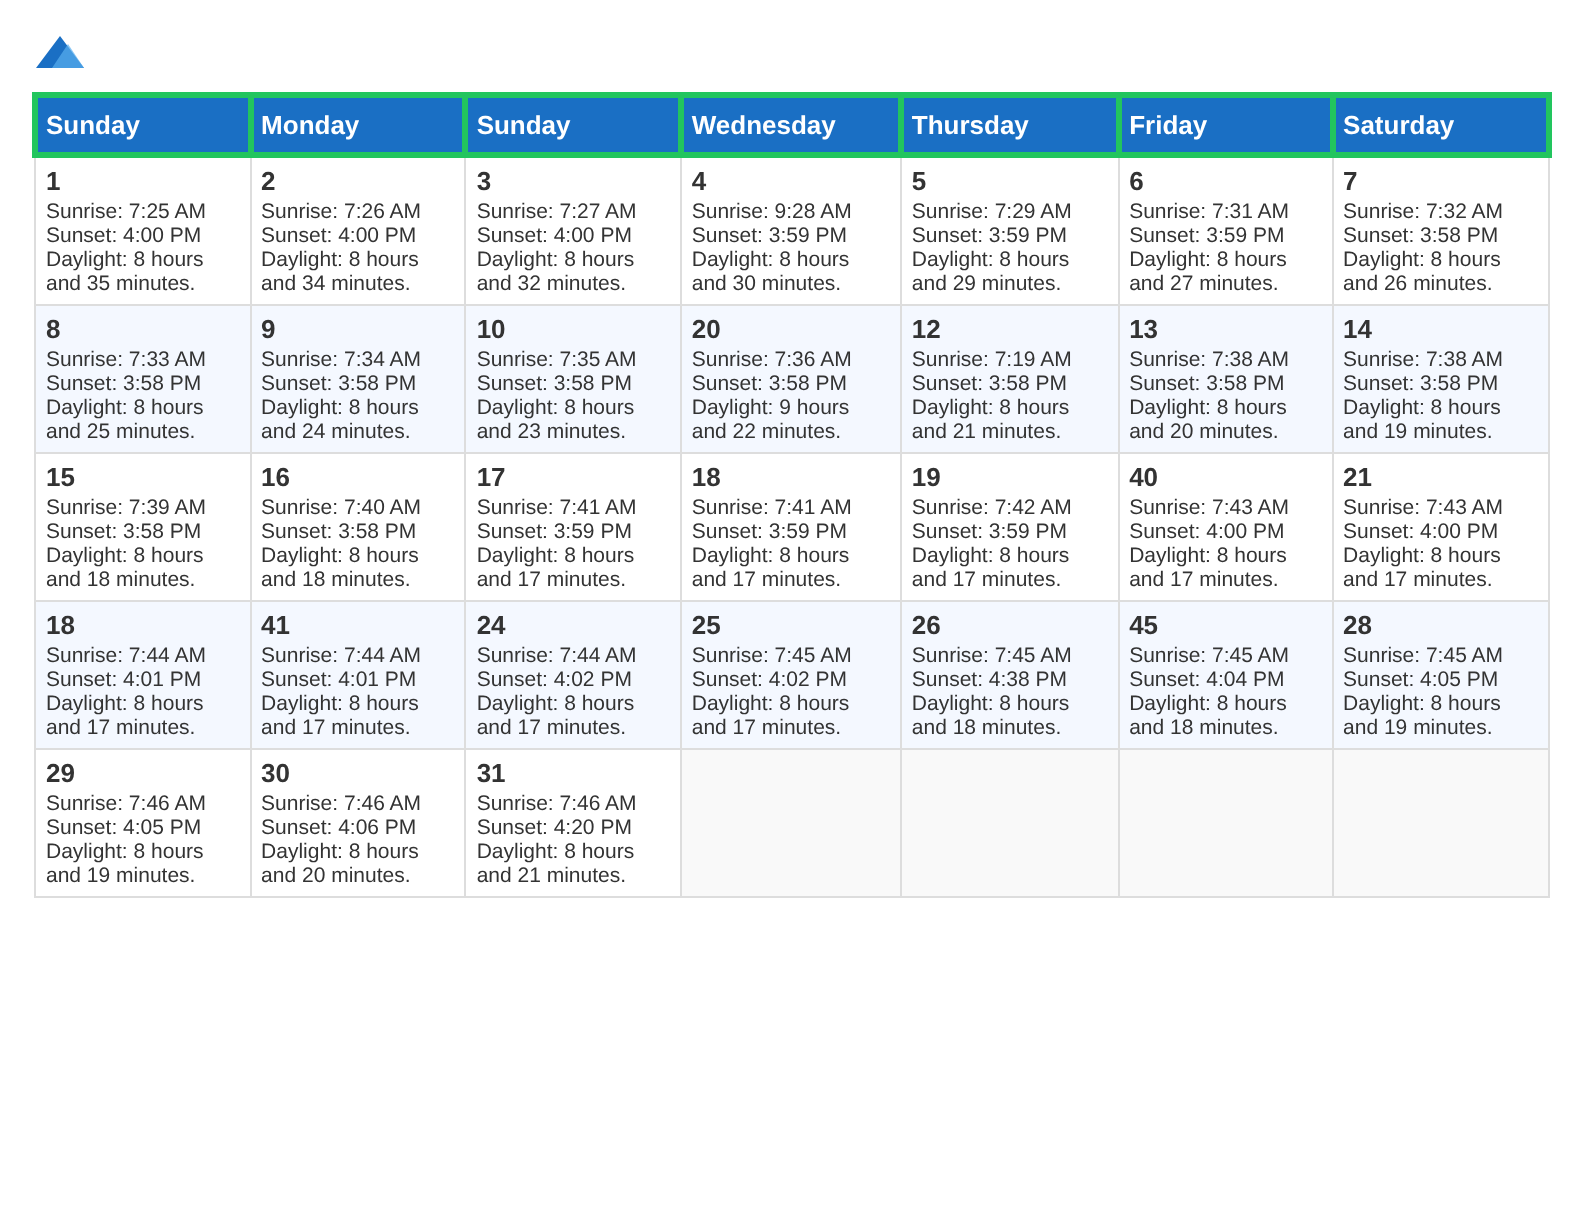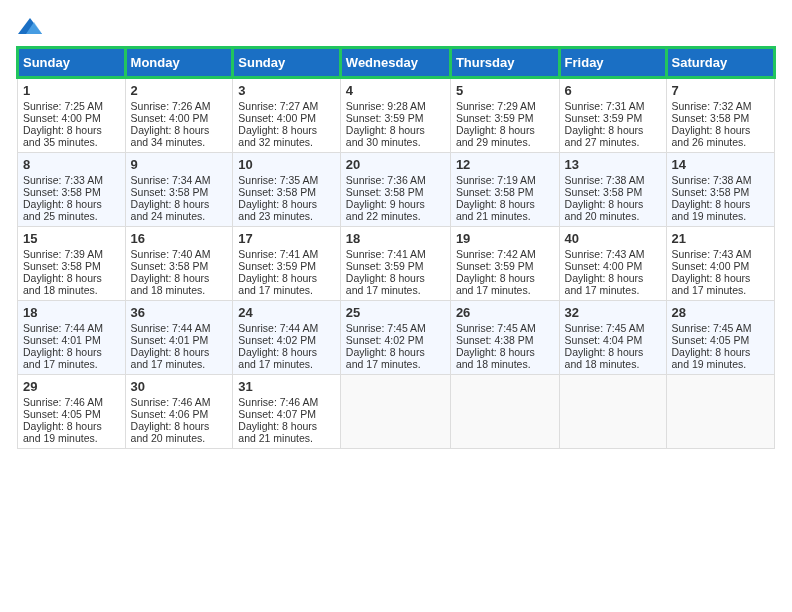--- a/index.html
+++ b/index.html
@@ -114,30 +114,30 @@
         <td><span class="day-num">15</span><span>Sunrise: 7:39 AM</span><br><span>Sunset: 3:58 PM</span><br><span>Daylight: 8 hours and 18 minutes.</span></td>
         <td><span class="day-num">16</span><span>Sunrise: 7:40 AM</span><br><span>Sunset: 3:58 PM</span><br><span>Daylight: 8 hours and 18 minutes.</span></td>
         <td><span class="day-num">17</span><span>Sunrise: 7:41 AM</span><br><span>Sunset: 3:59 PM</span><br><span>Daylight: 8 hours and 17 minutes.</span></td>
         <td><span class="day-num">18</span><span>Sunrise: 7:41 AM</span><br><span>Sunset: 3:59 PM</span><br><span>Daylight: 8 hours and 17 minutes.</span></td>
         <td><span class="day-num">19</span><span>Sunrise: 7:42 AM</span><br><span>Sunset: 3:59 PM</span><br><span>Daylight: 8 hours and 17 minutes.</span></td>
         <td><span class="day-num">40</span><span>Sunrise: 7:43 AM</span><br><span>Sunset: 4:00 PM</span><br><span>Daylight: 8 hours and 17 minutes.</span></td>
         <td><span class="day-num">21</span><span>Sunrise: 7:43 AM</span><br><span>Sunset: 4:00 PM</span><br><span>Daylight: 8 hours and 17 minutes.</span></td>
       </tr>
       <tr>
         <td><span class="day-num">18</span><span>Sunrise: 7:44 AM</span><br><span>Sunset: 4:01 PM</span><br><span>Daylight: 8 hours and 17 minutes.</span></td>
-        <td><span class="day-num">36</span><span>Sunrise: 7:44 AM</span><br><span>Sunset: 4:01 PM</span><br><span>Daylight: 8 hours and 17 minutes.</span></td>
+        <td><span class="day-num">41</span><span>Sunrise: 7:44 AM</span><br><span>Sunset: 4:01 PM</span><br><span>Daylight: 8 hours and 17 minutes.</span></td>
         <td><span class="day-num">24</span><span>Sunrise: 7:44 AM</span><br><span>Sunset: 4:02 PM</span><br><span>Daylight: 8 hours and 17 minutes.</span></td>
         <td><span class="day-num">25</span><span>Sunrise: 7:45 AM</span><br><span>Sunset: 4:02 PM</span><br><span>Daylight: 8 hours and 17 minutes.</span></td>
         <td><span class="day-num">26</span><span>Sunrise: 7:45 AM</span><br><span>Sunset: 4:38 PM</span><br><span>Daylight: 8 hours and 18 minutes.</span></td>
-        <td><span class="day-num">32</span><span>Sunrise: 7:45 AM</span><br><span>Sunset: 4:04 PM</span><br><span>Daylight: 8 hours and 18 minutes.</span></td>
+        <td><span class="day-num">45</span><span>Sunrise: 7:45 AM</span><br><span>Sunset: 4:04 PM</span><br><span>Daylight: 8 hours and 18 minutes.</span></td>
         <td><span class="day-num">28</span><span>Sunrise: 7:45 AM</span><br><span>Sunset: 4:05 PM</span><br><span>Daylight: 8 hours and 19 minutes.</span></td>
       </tr>
       <tr>
         <td><span class="day-num">29</span><span>Sunrise: 7:46 AM</span><br><span>Sunset: 4:05 PM</span><br><span>Daylight: 8 hours and 19 minutes.</span></td>
         <td><span class="day-num">30</span><span>Sunrise: 7:46 AM</span><br><span>Sunset: 4:06 PM</span><br><span>Daylight: 8 hours and 20 minutes.</span></td>
-        <td><span class="day-num">31</span><span>Sunrise: 7:46 AM</span><br><span>Sunset: 4:07 PM</span><br><span>Daylight: 8 hours and 21 minutes.</span></td>
+        <td><span class="day-num">31</span><span>Sunrise: 7:46 AM</span><br><span>Sunset: 4:20 PM</span><br><span>Daylight: 8 hours and 21 minutes.</span></td>
         <td class="empty"></td>
         <td class="empty"></td>
         <td class="empty"></td>
         <td class="empty"></td>
       </tr>
     </tbody>
 </table>
 
 </body></html>

